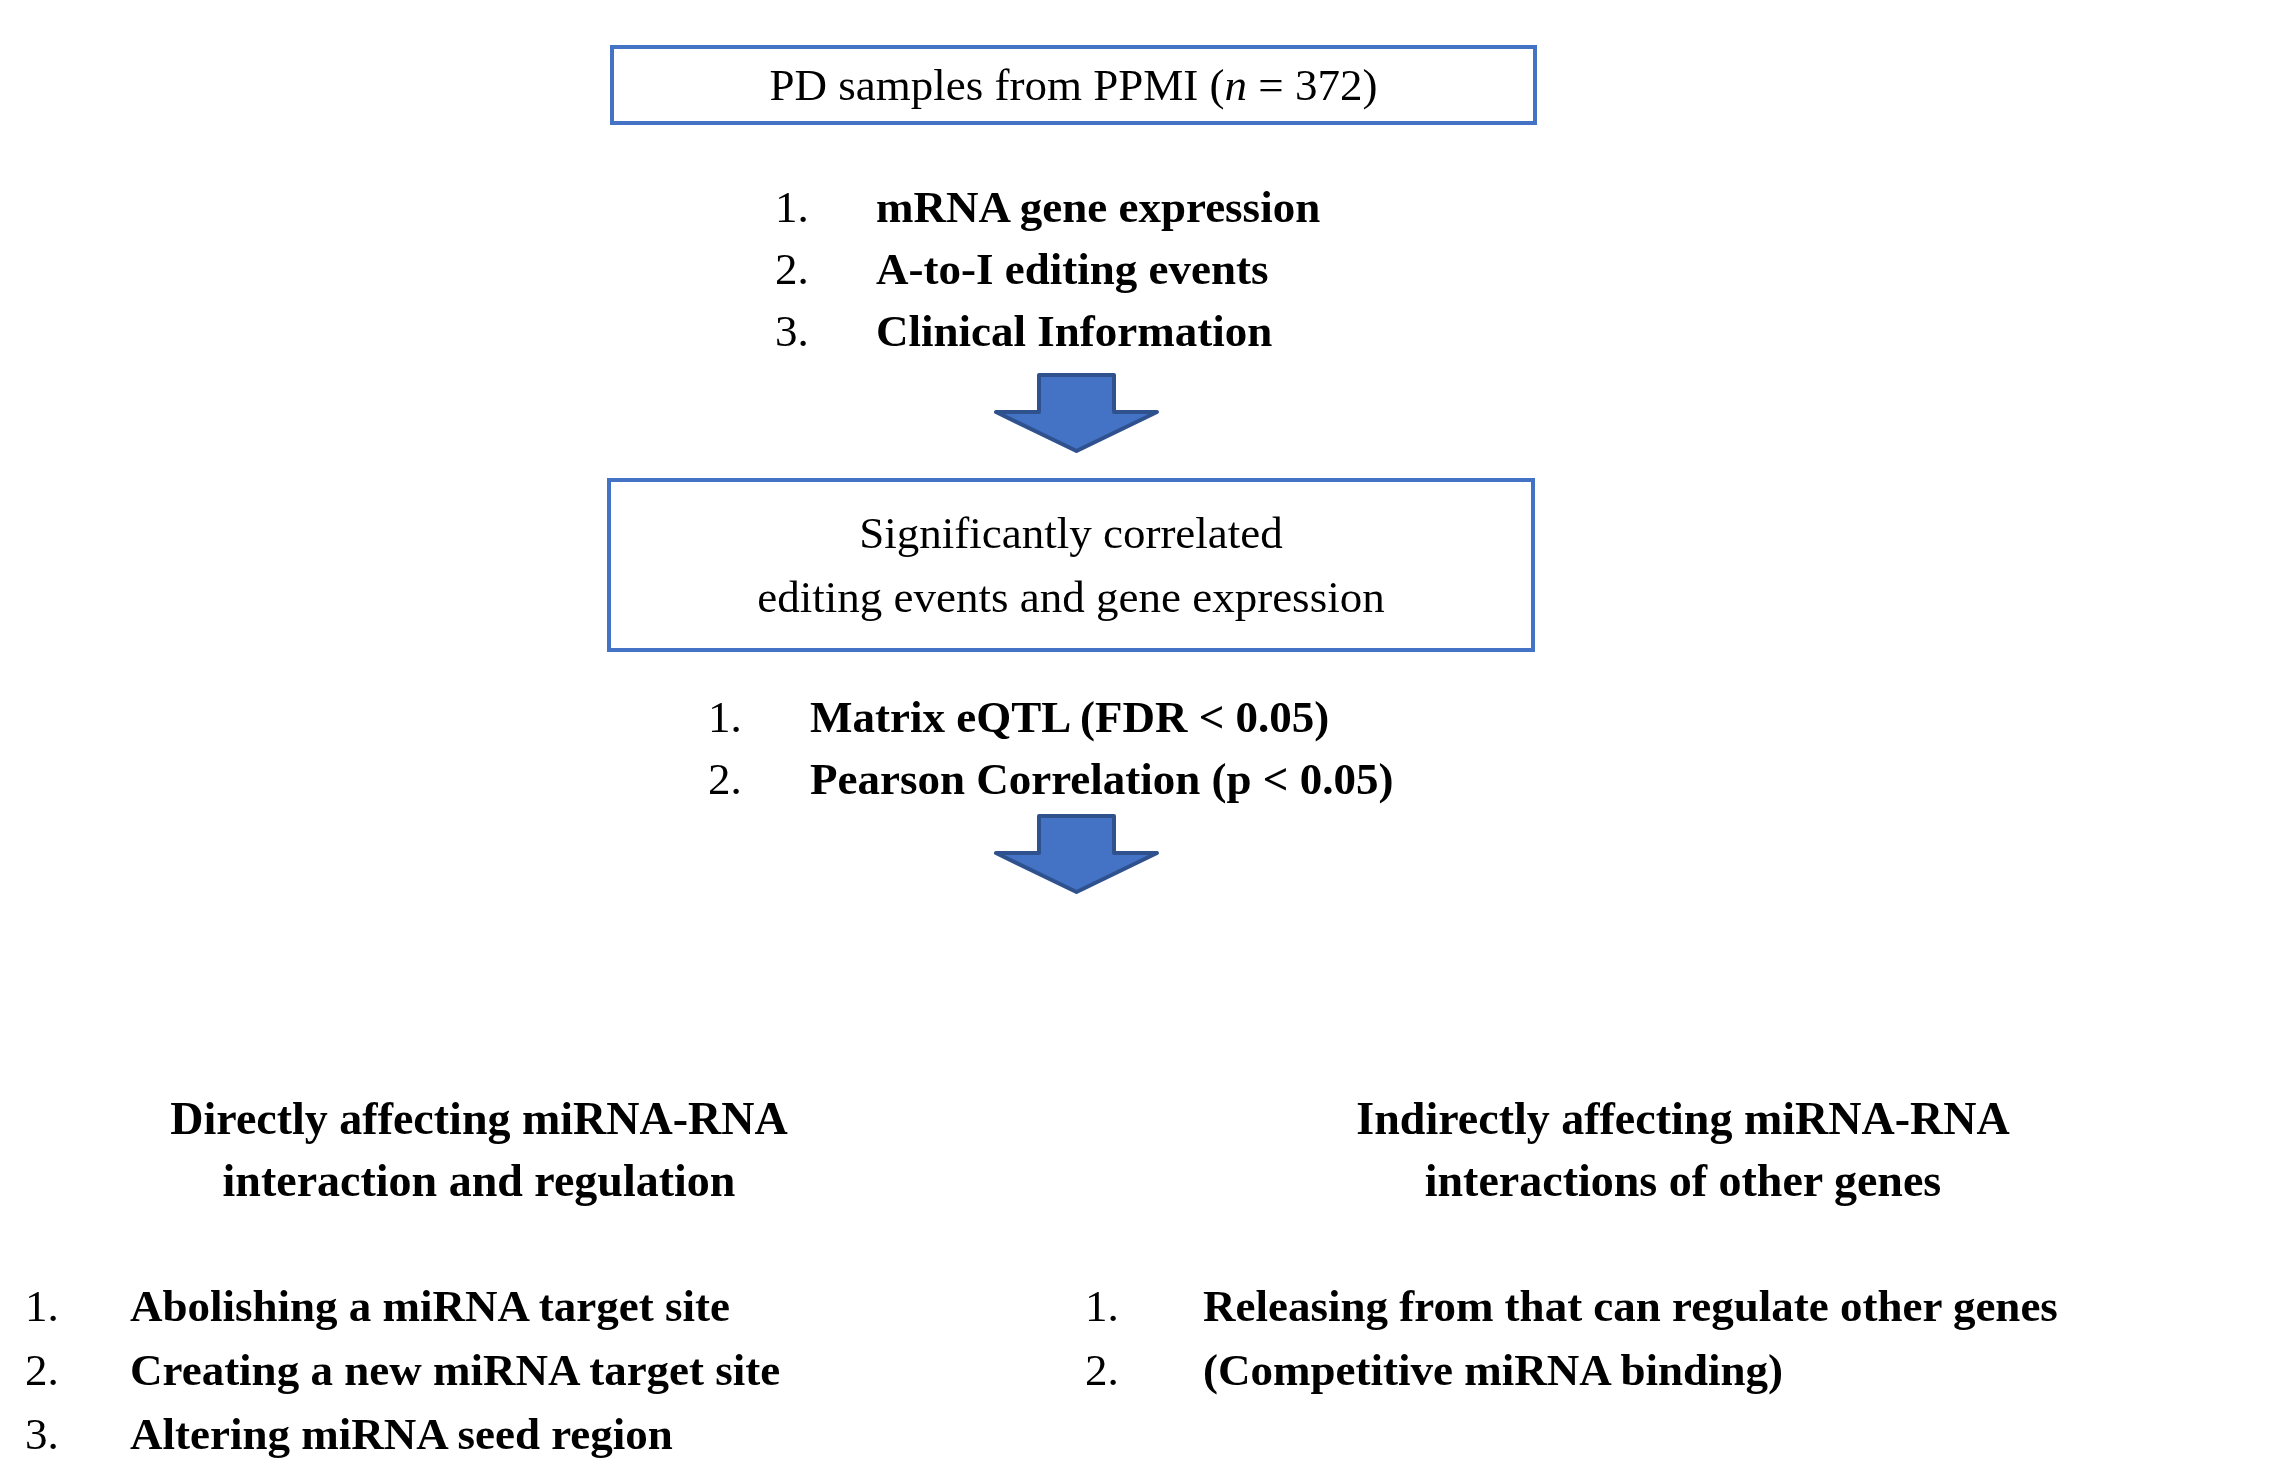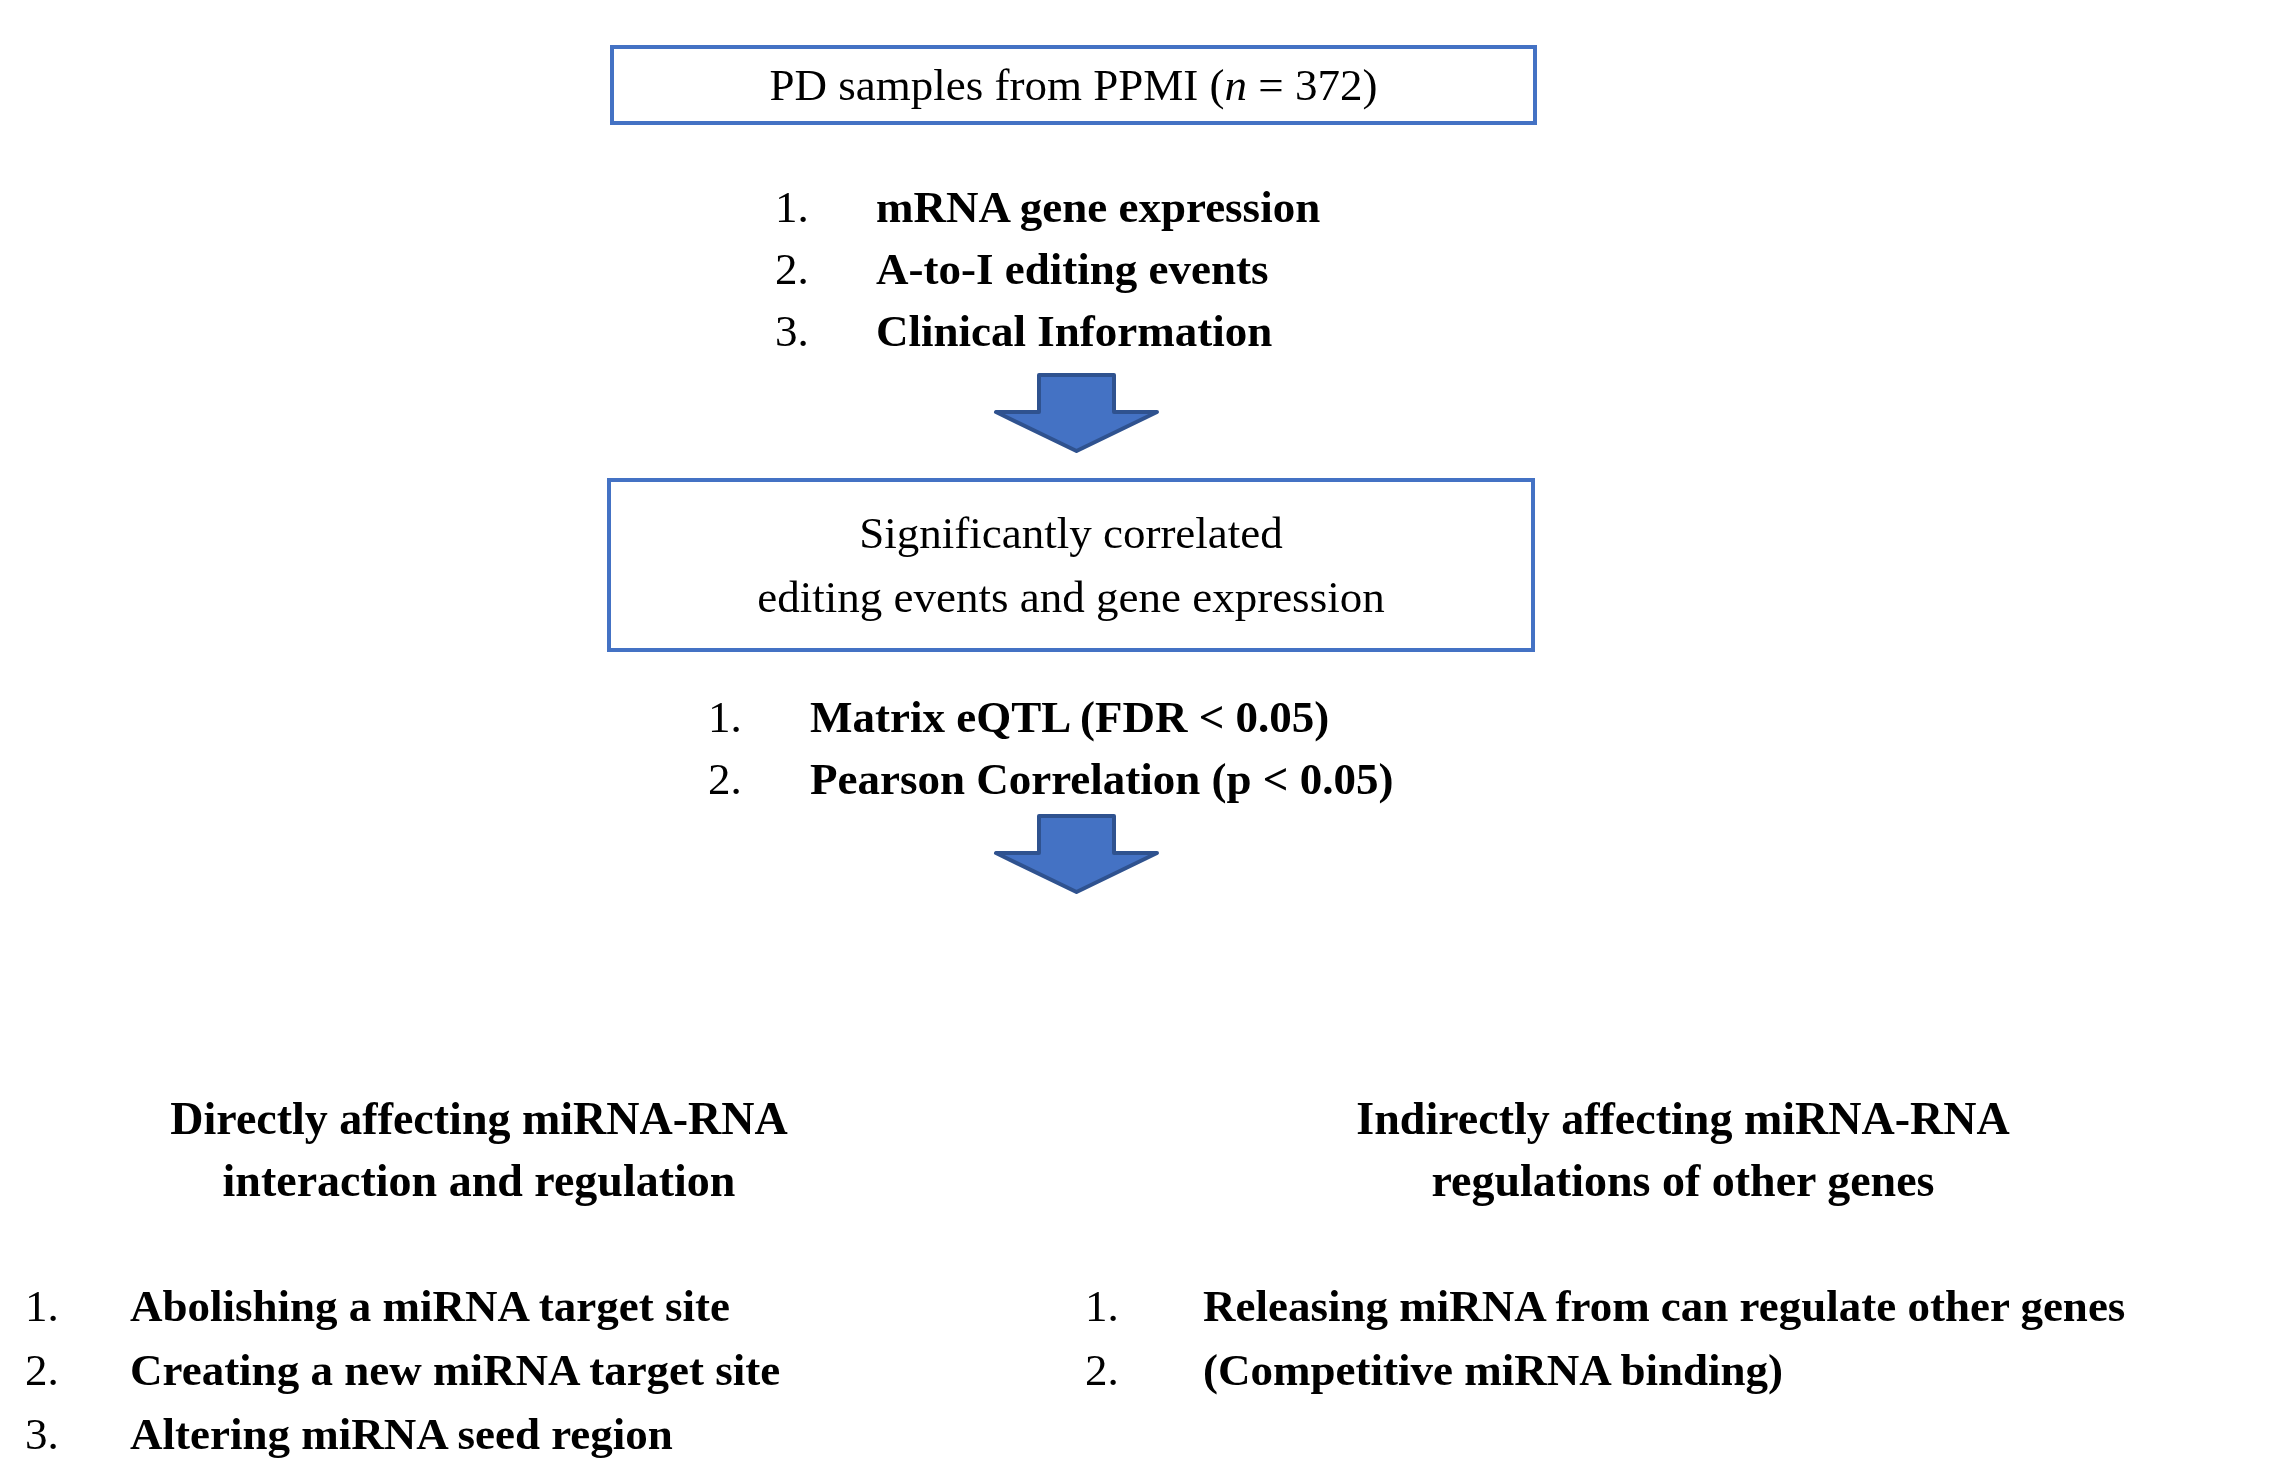--- a/index.html
+++ b/index.html
@@ -127,42 +127,42 @@
   </svg>
 
 
   <div id="left-heading" class="branch-heading">
     <div>Directly affecting miRNA-RNA</div>
     <div>interaction and regulation</div>
   </div>
 
   <div id="right-heading" class="branch-heading">
     <div>Indirectly affecting miRNA-RNA</div>
-    <div>regulations of other genes</div>
+    <div>interactions of other genes</div>
   </div>
 
   <div id="left-list" class="num-list list-bottom">
     <div class="row">
       <span class="num">1.</span>
       <span class="txt">Abolishing a miRNA target site</span>
     </div>
     <div class="row">
       <span class="num">2.</span>
       <span class="txt">Creating a new miRNA target site</span>
     </div>
     <div class="row">
       <span class="num">3.</span>
       <span class="txt">Altering miRNA seed region</span>
     </div>
   </div>
 
   <div id="right-list" class="num-list list-bottom">
     <div class="row">
       <span class="num">1.</span>
-      <span class="txt">Releasing miRNA from can regulate other genes</span>
+      <span class="txt">Releasing from that can regulate other genes</span>
     </div>
     <div class="row">
       <span class="num">2.</span>
       <span class="txt">
         <div>(Competitive miRNA binding)</div>
       </span>
     </div>
   </div>
 
 </div>

